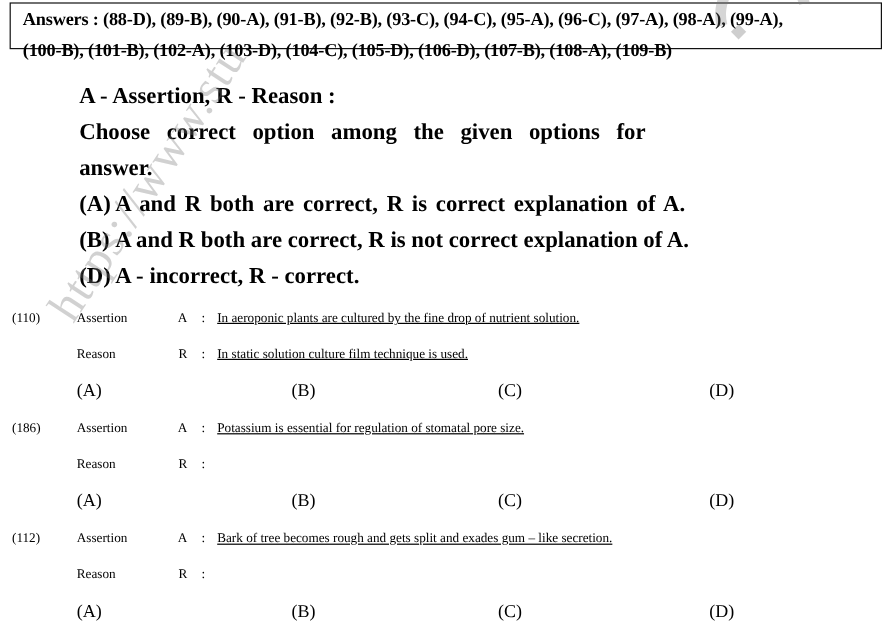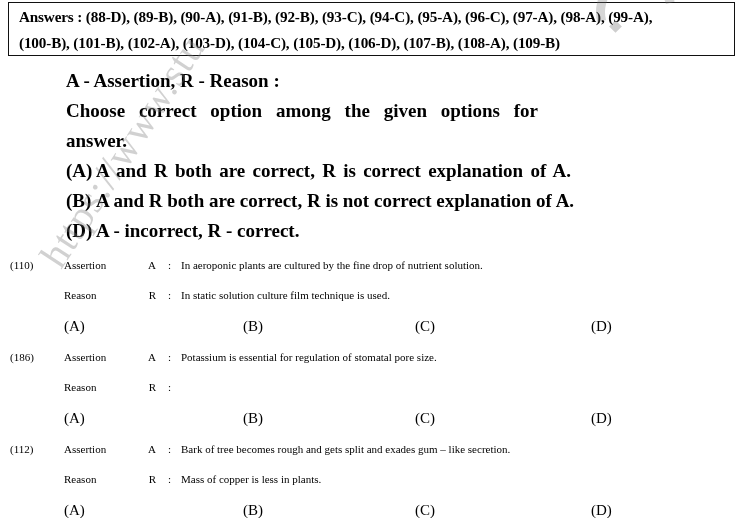--- a/index.html
+++ b/index.html
@@ -67,21 +67,21 @@
     width: 747px;
     height: 518px;
   }
 
   
   #answers-box {
     position: absolute;
     left: 8px;
     top: 2px;
     width: 727px;
-    height: 54px;
+    height: 39px;
     border: 1.6px solid #111;
     box-sizing: border-box;
   }
   .answers-line {
     font-weight: bold;
     font-size: 15.2px;
     line-height: 26px;
     padding-left: 10px;
     white-space: nowrap;
     letter-spacing: -0.15px;
@@ -149,20 +149,21 @@
   }
   .qcolon {
     position: absolute;
     left: 168px;
     top: 0;
   }
   .qtext {
     position: absolute;
     left: 181px;
     top: 0;
+    text-decoration: underline;
   }
   .optrow {
     position: relative;
     height: 32px;
     font-size: 15px;
     line-height: 32px;
   }
   .optrow .o {
     position: absolute;
     top: 0;
@@ -241,21 +242,20 @@
     <div class="qgroup">
       <div class="qrow">
         <span class="qnum">(112)</span>
         <span class="qlabel"><span class="qlabel-justify">Assertion A</span></span>
         <span class="qcolon">:</span>
         <span class="qtext">Bark of tree becomes rough and gets split and exades gum – like secretion.</span>
       </div>
       <div class="qrow">
         <span class="qlabel"><span class="qlabel-justify">Reason R</span></span>
         <span class="qcolon">:</span>
-        <span class="qtext">Mass of copper is less in plants.</span>
       </div>
       <div class="optrow">
         <span class="o o1">(A)</span>
         <span class="o o2">(B)</span>
         <span class="o o3">(C)</span>
         <span class="o o4">(D)</span>
       </div>
     </div>
 
   </div>

